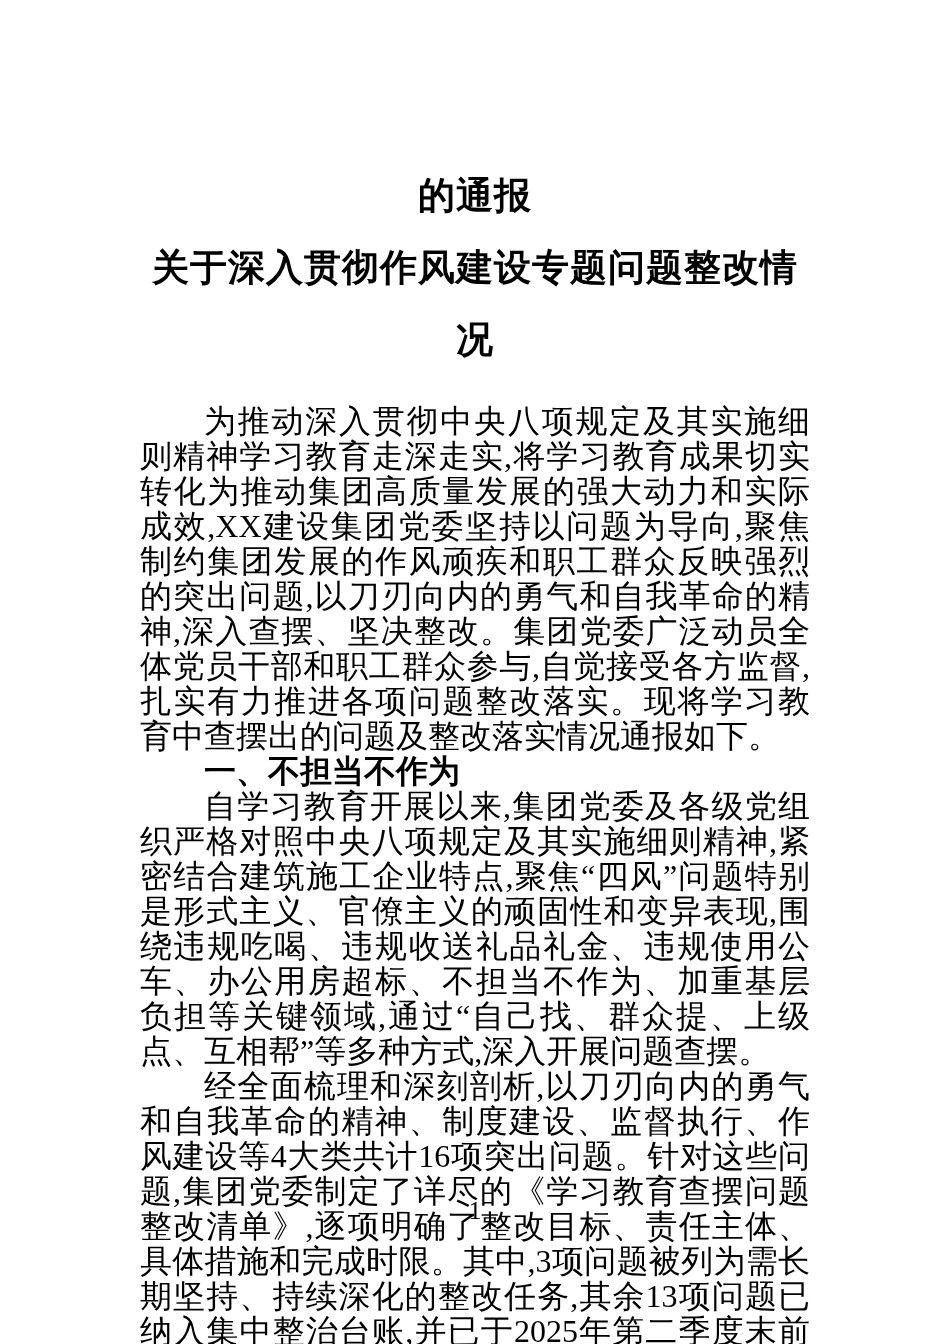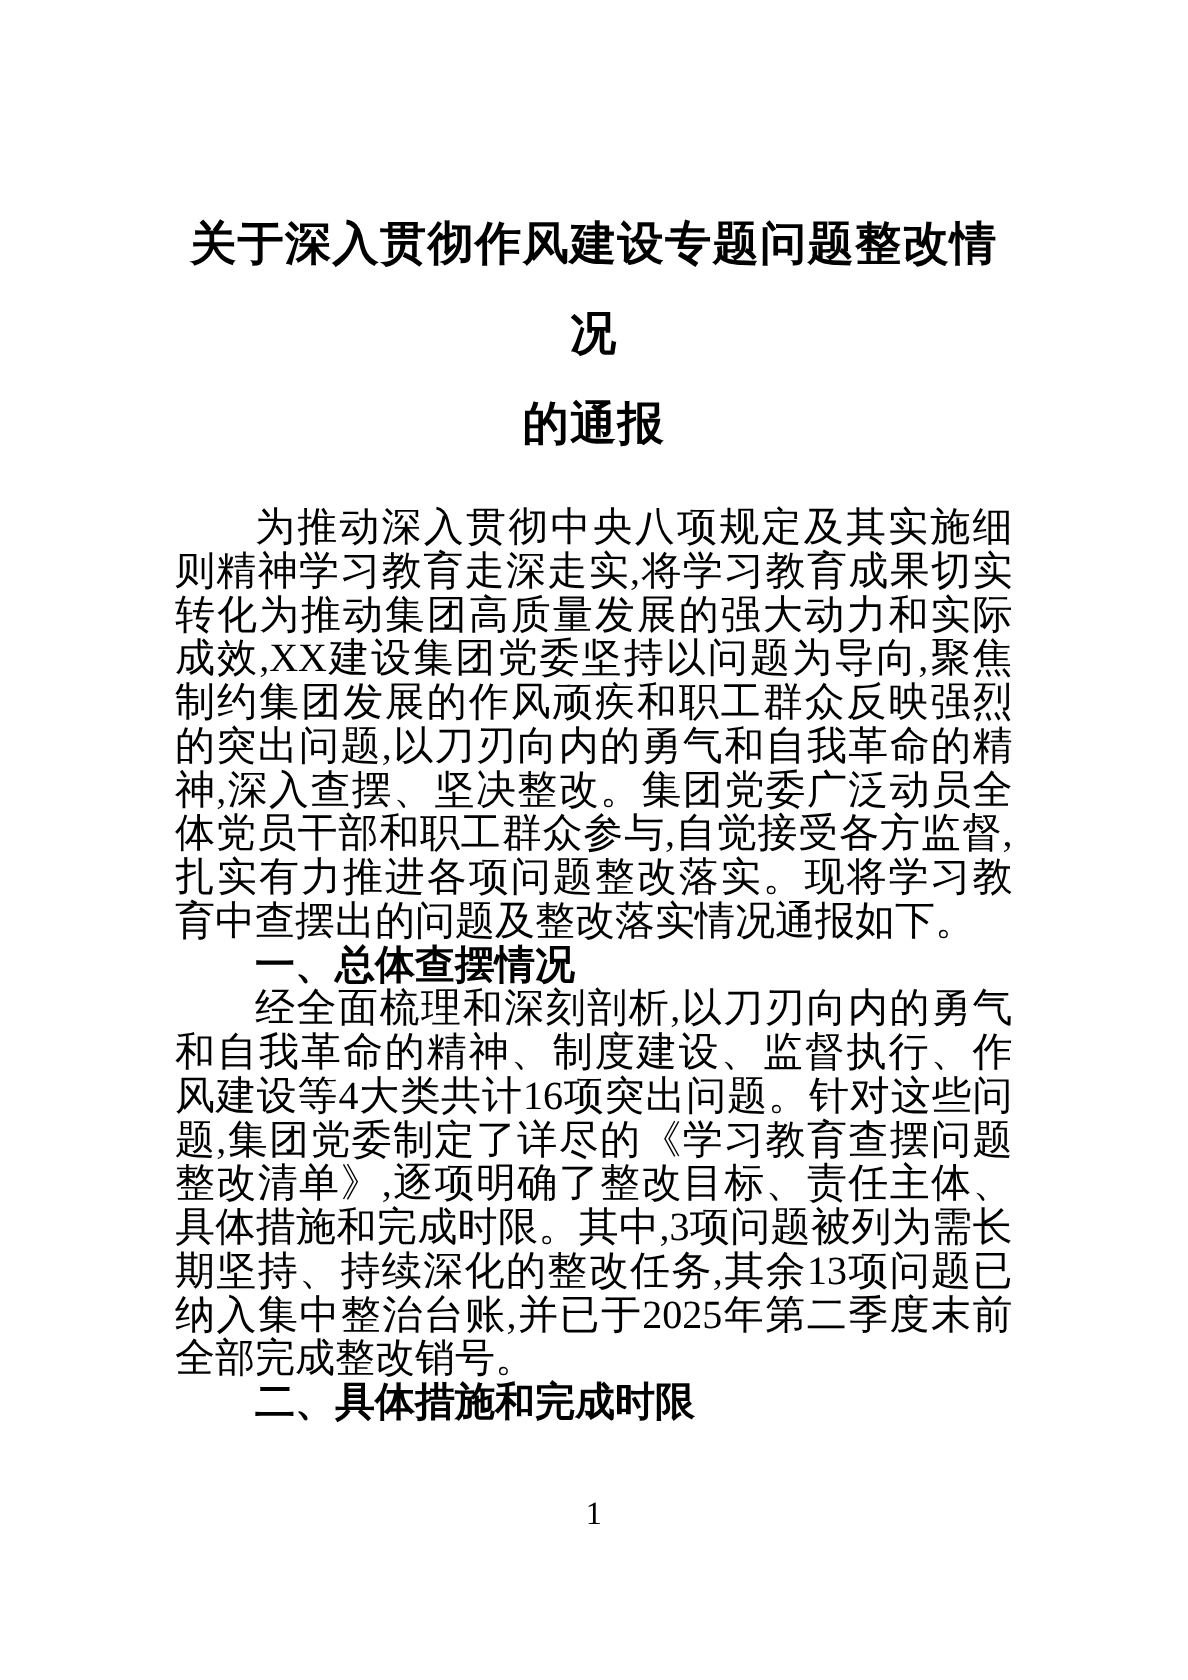--- a/index.html
+++ b/index.html
@@ -54,29 +54,30 @@
     font-size: 26px;
     color: #000000;
   }
 </style>
 </head>
 <body>
 
 <div class="page">
 
   <h1 class="title">
+    <span class="title-line">的通报</span>
     <span class="title-line">关于深入贯彻作风建设专题问题整改情况</span>
-    <span class="title-line">的通报</span>
   </h1>
 
   <div class="doc-body">
     <p>为推动深入贯彻中央八项规定及其实施细则精神学习教育走深走实,将学习教育成果切实转化为推动集团高质量发展的强大动力和实际成效,XX建设集团党委坚持以问题为导向,聚焦制约集团发展的作风顽疾和职工群众反映强烈的突出问题,以刀刃向内的勇气和自我革命的精神,深入查摆、坚决整改。集团党委广泛动员全体党员干部和职工群众参与,自觉接受各方监督,扎实有力推进各项问题整改落实。现将学习教育中查摆出的问题及整改落实情况通报如下。</p>
 
-    <p class="heading">一、总体查摆情况</p>
+    <p class="heading">一、不担当不作为</p>
 
+    <p>自学习教育开展以来,集团党委及各级党组织严格对照中央八项规定及其实施细则精神,紧密结合建筑施工企业特点,聚焦“四风”问题特别是形式主义、官僚主义的顽固性和变异表现,围绕违规吃喝、违规收送礼品礼金、违规使用公车、办公用房超标、不担当不作为、加重基层负担等关键领域,通过“自己找、群众提、上级点、互相帮”等多种方式,深入开展问题查摆。</p>
 
     <p>经全面梳理和深刻剖析,以刀刃向内的勇气和自我革命的精神、制度建设、监督执行、作风建设等4大类共计16项突出问题。针对这些问题,集团党委制定了详尽的《学习教育查摆问题整改清单》,逐项明确了整改目标、责任主体、具体措施和完成时限。其中,3项问题被列为需长期坚持、持续深化的整改任务,其余13项问题已纳入集中整治台账,并已于2025年第二季度末前全部完成整改销号。</p>
 
     <p class="heading">二、具体措施和完成时限</p>
   </div>
 
   <div class="page-number">1</div>
 
 </div>
 

